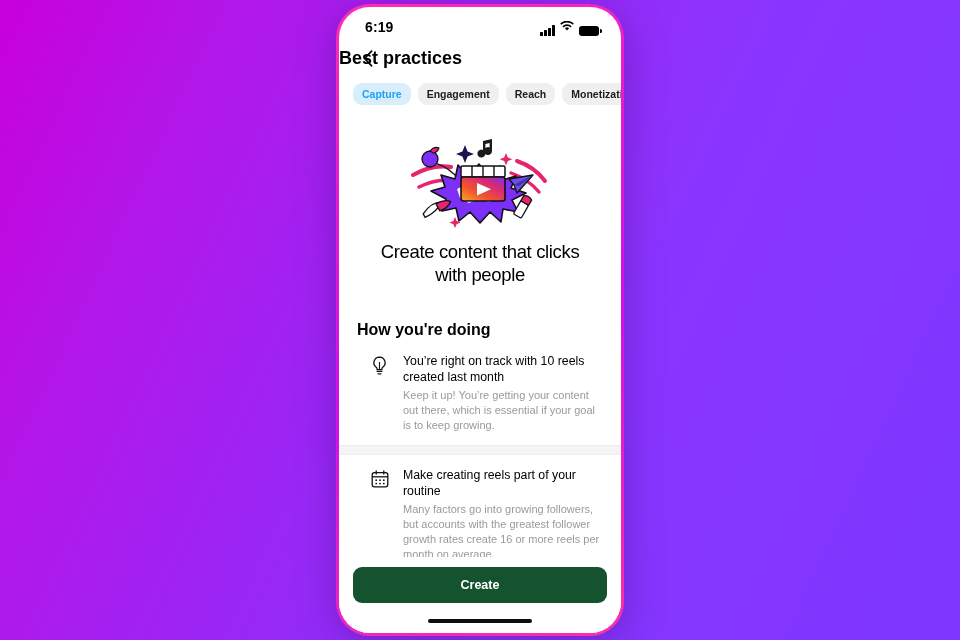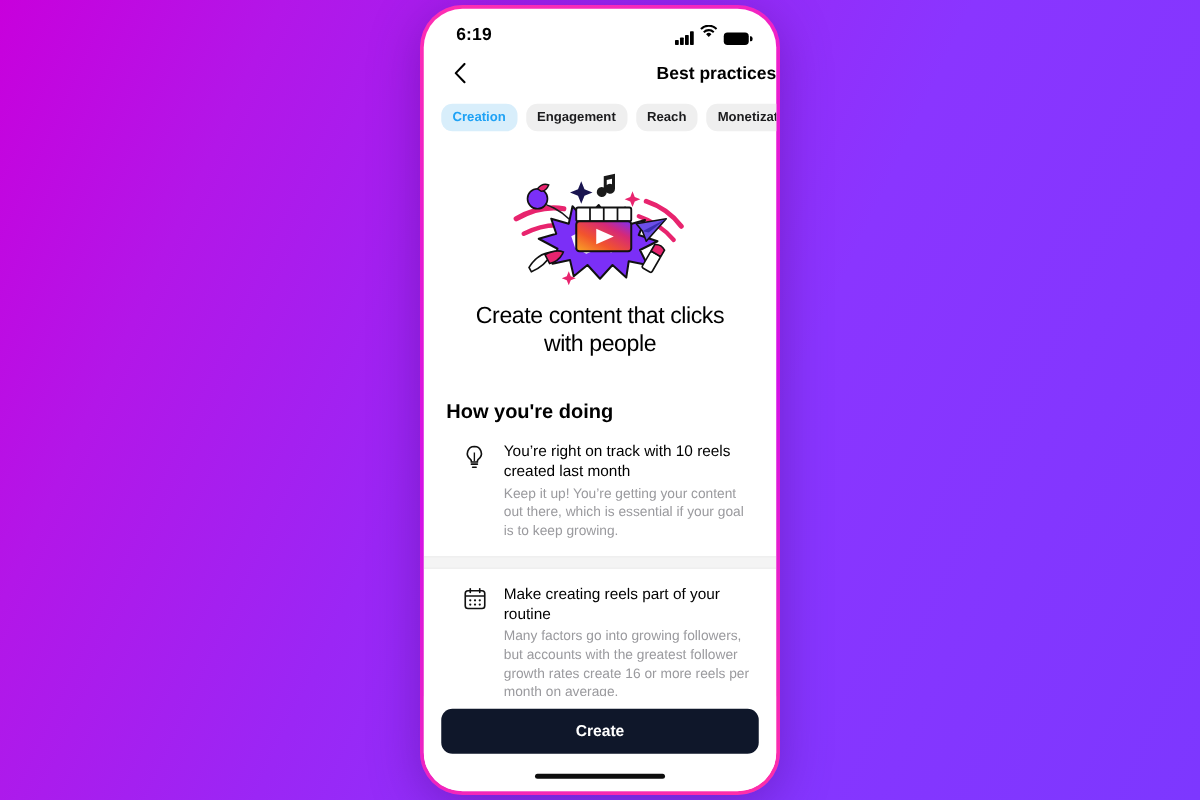--- a/index.html
+++ b/index.html
@@ -42,22 +42,22 @@
   .sig i:nth-child(1){height:4px} .sig i:nth-child(2){height:6px}
   .sig i:nth-child(3){height:8.5px} .sig i:nth-child(4){height:11px}
   .batt { width:20px; height:10.5px; border-radius:3px; background:#000; position:relative; }
   .batt::after { content:""; position:absolute; right:-2.6px; top:3px; width:2px; height:4.5px;
                  background:#000; border-radius:0 1.5px 1.5px 0; }
 
   
   .navbar { height:34px; flex:0 0 34px; display:flex; align-items:center; padding:0 18px; position:relative; }
   .back-btn { width:22px; height:22px; display:flex; align-items:center; justify-content:center; cursor:pointer; }
   .nav-title {
-    position:absolute; left:0; right:0; text-align:right;
-    font-size:14px; font-weight:700; color:#000; pointer-events:none;
+    position:absolute; left:0; right:0; text-align:left;
+    font-size:18px; font-weight:700; color:#000; pointer-events:none;
   }
 
   
   .tabs { display:flex; gap:7px; padding:8px 14px 12px 14px; flex:0 0 auto; }
   .tab {
     background:#efefef; color:#1c1c1e;
     border-radius:9px; padding:5px 9px;
     font-size:10.5px; font-weight:600; white-space:nowrap; cursor:pointer;
   }
   .tab.active { background:#d8eefb; color:#1fa2f5; }
@@ -83,21 +83,21 @@
   .tip-icon { flex:0 0 20px; width:20px; padding-top:3px; }
   .tip-body { flex:1 1 auto; }
   .tip-title { font-size:12.3px; color:#000; line-height:1.33; }
   .tip-desc  { font-size:11px; color:#9a9a9e; line-height:1.38; margin-top:2px; }
   .divider { height:10px; background:#f4f4f4; border-top:1px solid #ededed; border-bottom:1px solid #ededed; }
 
   
   .cta-wrap { flex:0 0 auto; background:#fff; padding:10px 14px 6px 14px; }
   .cta-btn {
     display:block; width:100%; border:none; cursor:pointer;
-    background:#0f172a; color:#fff;
+    background:#14532d; color:#fff;
     font-family:"Liberation Sans", sans-serif;
     font-size:12.5px; font-weight:700;
     border-radius:9px; padding:11px 0;
   }
   .home-indicator-wrap { flex:0 0 24px; display:flex; align-items:center; justify-content:center; background:#fff; }
   .home-indicator { width:104px; height:4.5px; border-radius:3px; background:#0d0d0d; }
 </style>
 </head>
 <body>
 
@@ -127,21 +127,21 @@
     <div class="navbar">
       <span class="back-btn">
         <svg width="10" height="17" viewBox="0 0 10 17">
           <path d="M8.6 1.2 1.6 8.5l7 7.3" stroke="#000" stroke-width="1.7" fill="none" stroke-linecap="round" stroke-linejoin="round"></path>
         </svg>
       </span>
       <span class="nav-title">Best practices</span>
     </div>
 
     <div class="tabs">
-      <span class="tab active">Creation</span>
+      <span class="tab active">Capture</span>
       <span class="tab">Engagement</span>
       <span class="tab">Reach</span>
       <span class="tab">Monetization</span>
     </div>
 
     <div class="content">
 
       <div class="hero-art">
         <svg width="150" height="100" viewBox="0 0 150 100">
 

